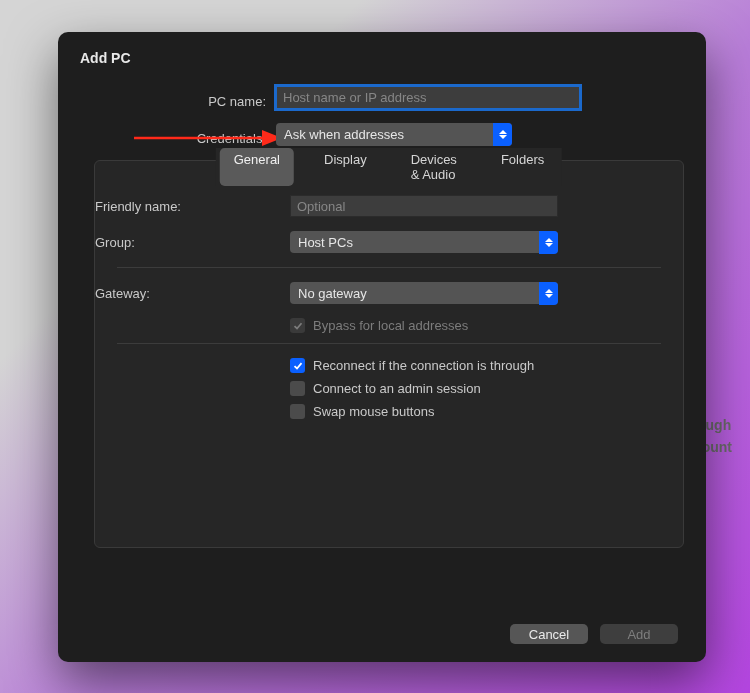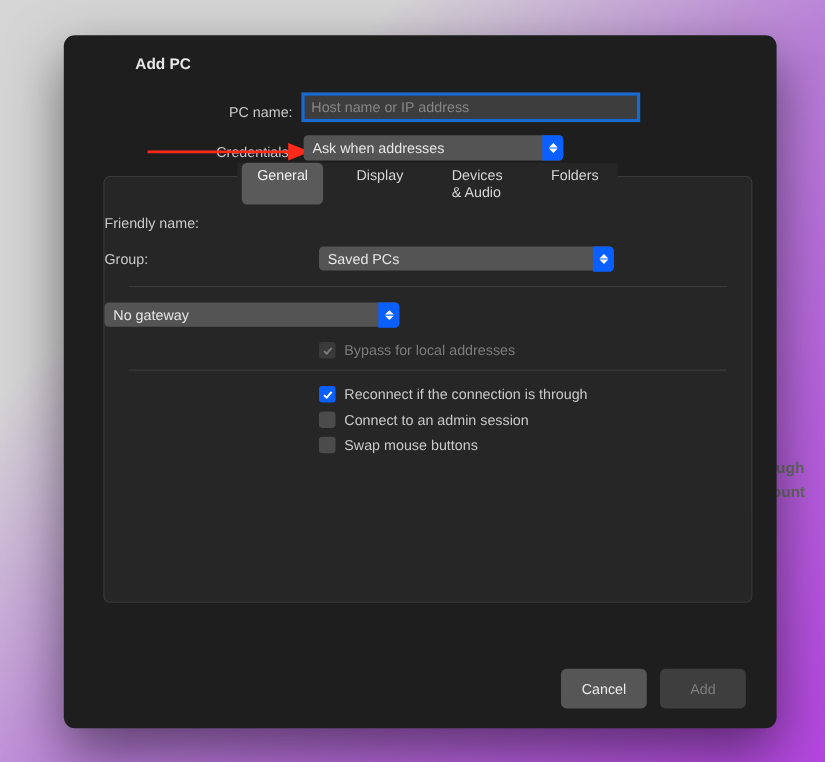--- a/index.html
+++ b/index.html
@@ -31,21 +31,20 @@
       font-size: 14px;
       text-align: left;
       line-height: 1.6;
       z-index: -1;
     }
     .dialog-title {
       color: #e8e8e8;
       font-size: 14px;
       font-weight: 700;
       padding: 18px 0 0 22px;
-      margin-left: 43px;
     }
     .arrow {
       position: absolute;
       top: 94px;
       left: 76px;
       width: 148px;
       height: 24px;
       pointer-events: none;
     }
     .form-top {
@@ -206,21 +205,21 @@
     .cb svg { display: block; }
     .footer {
       position: absolute;
       bottom: 18px;
       right: 28px;
       display: flex;
       gap: 12px;
     }
     .btn {
       min-width: 78px;
-      height: 36px;
+      height: 20px;
       border-radius: 5px;
       background: #565656;
       color: #eaeaea;
       font-size: 13px;
       display: inline-flex;
       align-items: center;
       justify-content: center;
       padding: 0 16px;
     }
     .btn.disabled { background: #3e3e3e; color: #7e7e7e; }
@@ -262,35 +261,37 @@
     <div class="tab-bar">
       <div class="tab active">General</div>
       <div class="tab">Display</div>
       <div class="tab">Devices &amp; Audio</div>
       <div class="tab">Folders</div>
     </div>
 
     <div class="pane-body">
       <div class="pane-row">
         <div class="pane-label">Friendly name:</div>
+        <input class="pane-input" type="text" placeholder="Optional" style="">
       </div>
       <div class="pane-row">
         <div class="pane-label">Group:</div>
         <div class="pane-select">
-          <span>Saved PCs</span>
+          <span>Host PCs</span>
           <span class="select-caret">
             <span class="caret-up"></span>
               <span class="caret-down"></span>
           </span>
         </div>
       </div>
 
       <div class="divider"></div>
 
       <div class="pane-row">
+        <div class="pane-label">Gateway:</div>
         <div class="pane-select">
           <span>No gateway</span>
           <span class="select-caret">
             <span class="caret-up"></span>
               <span class="caret-down"></span>
           </span>
         </div>
       </div>
 
       <div class="checkbox-row disabled">

